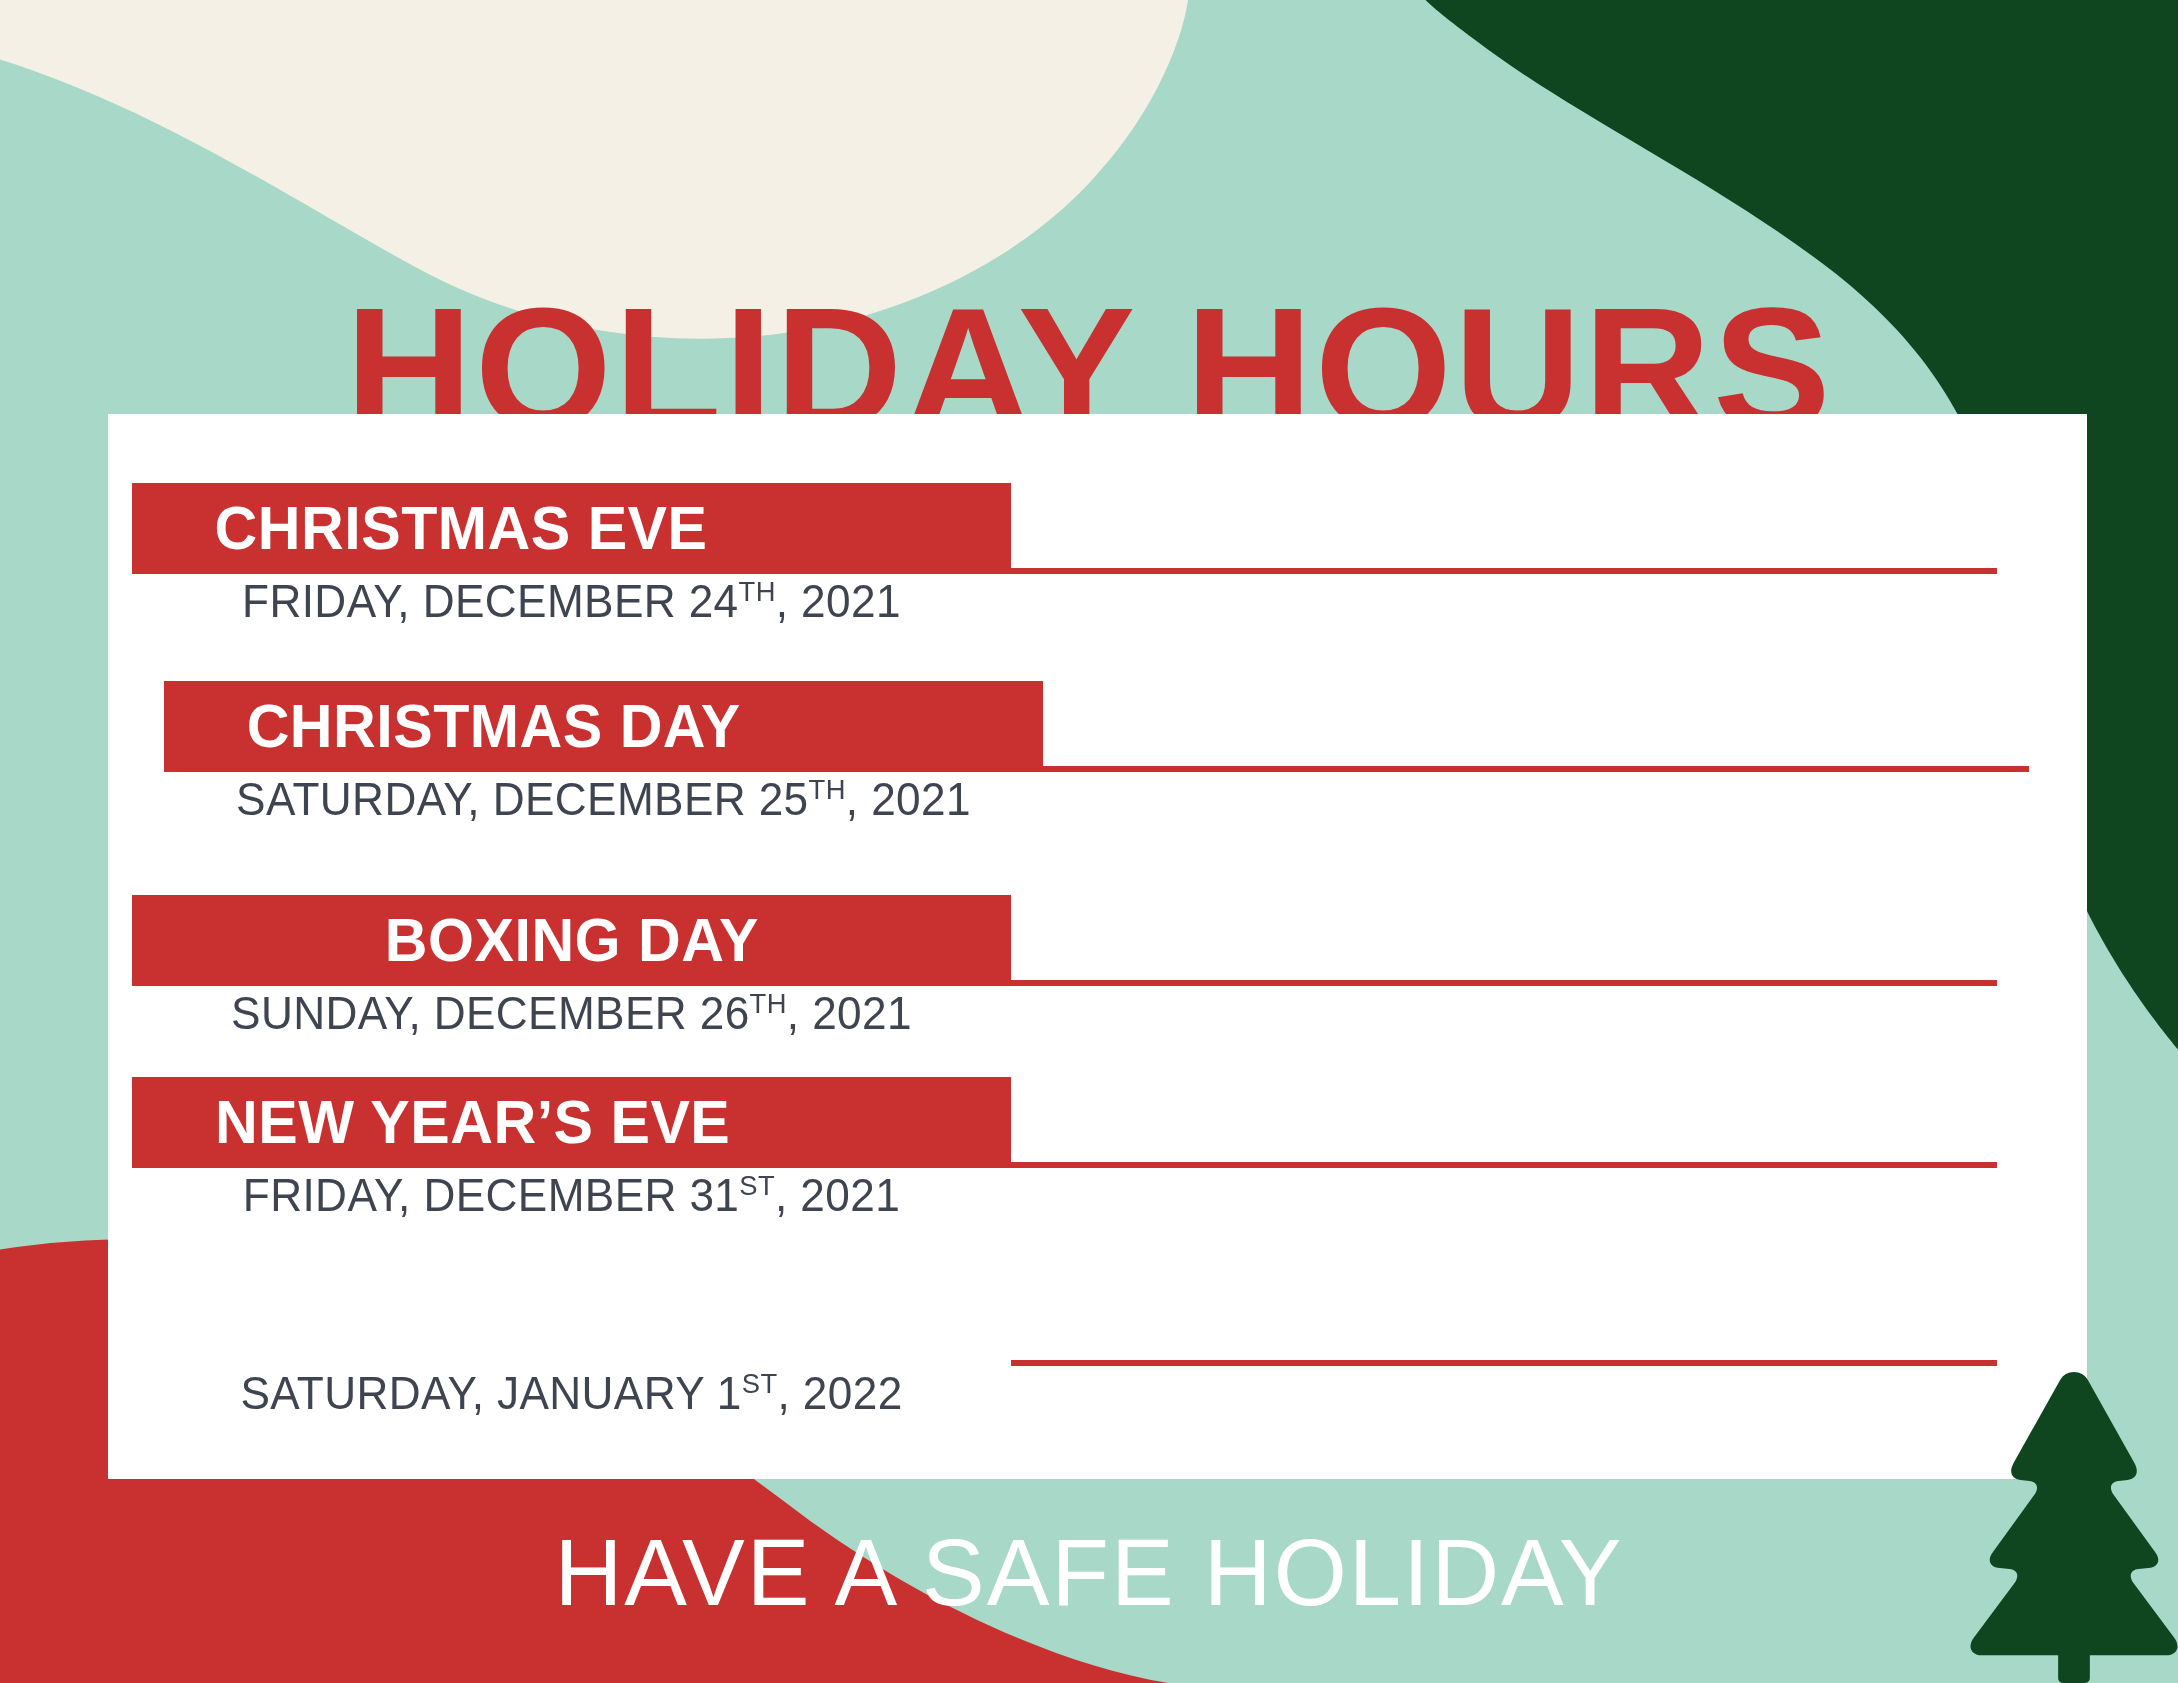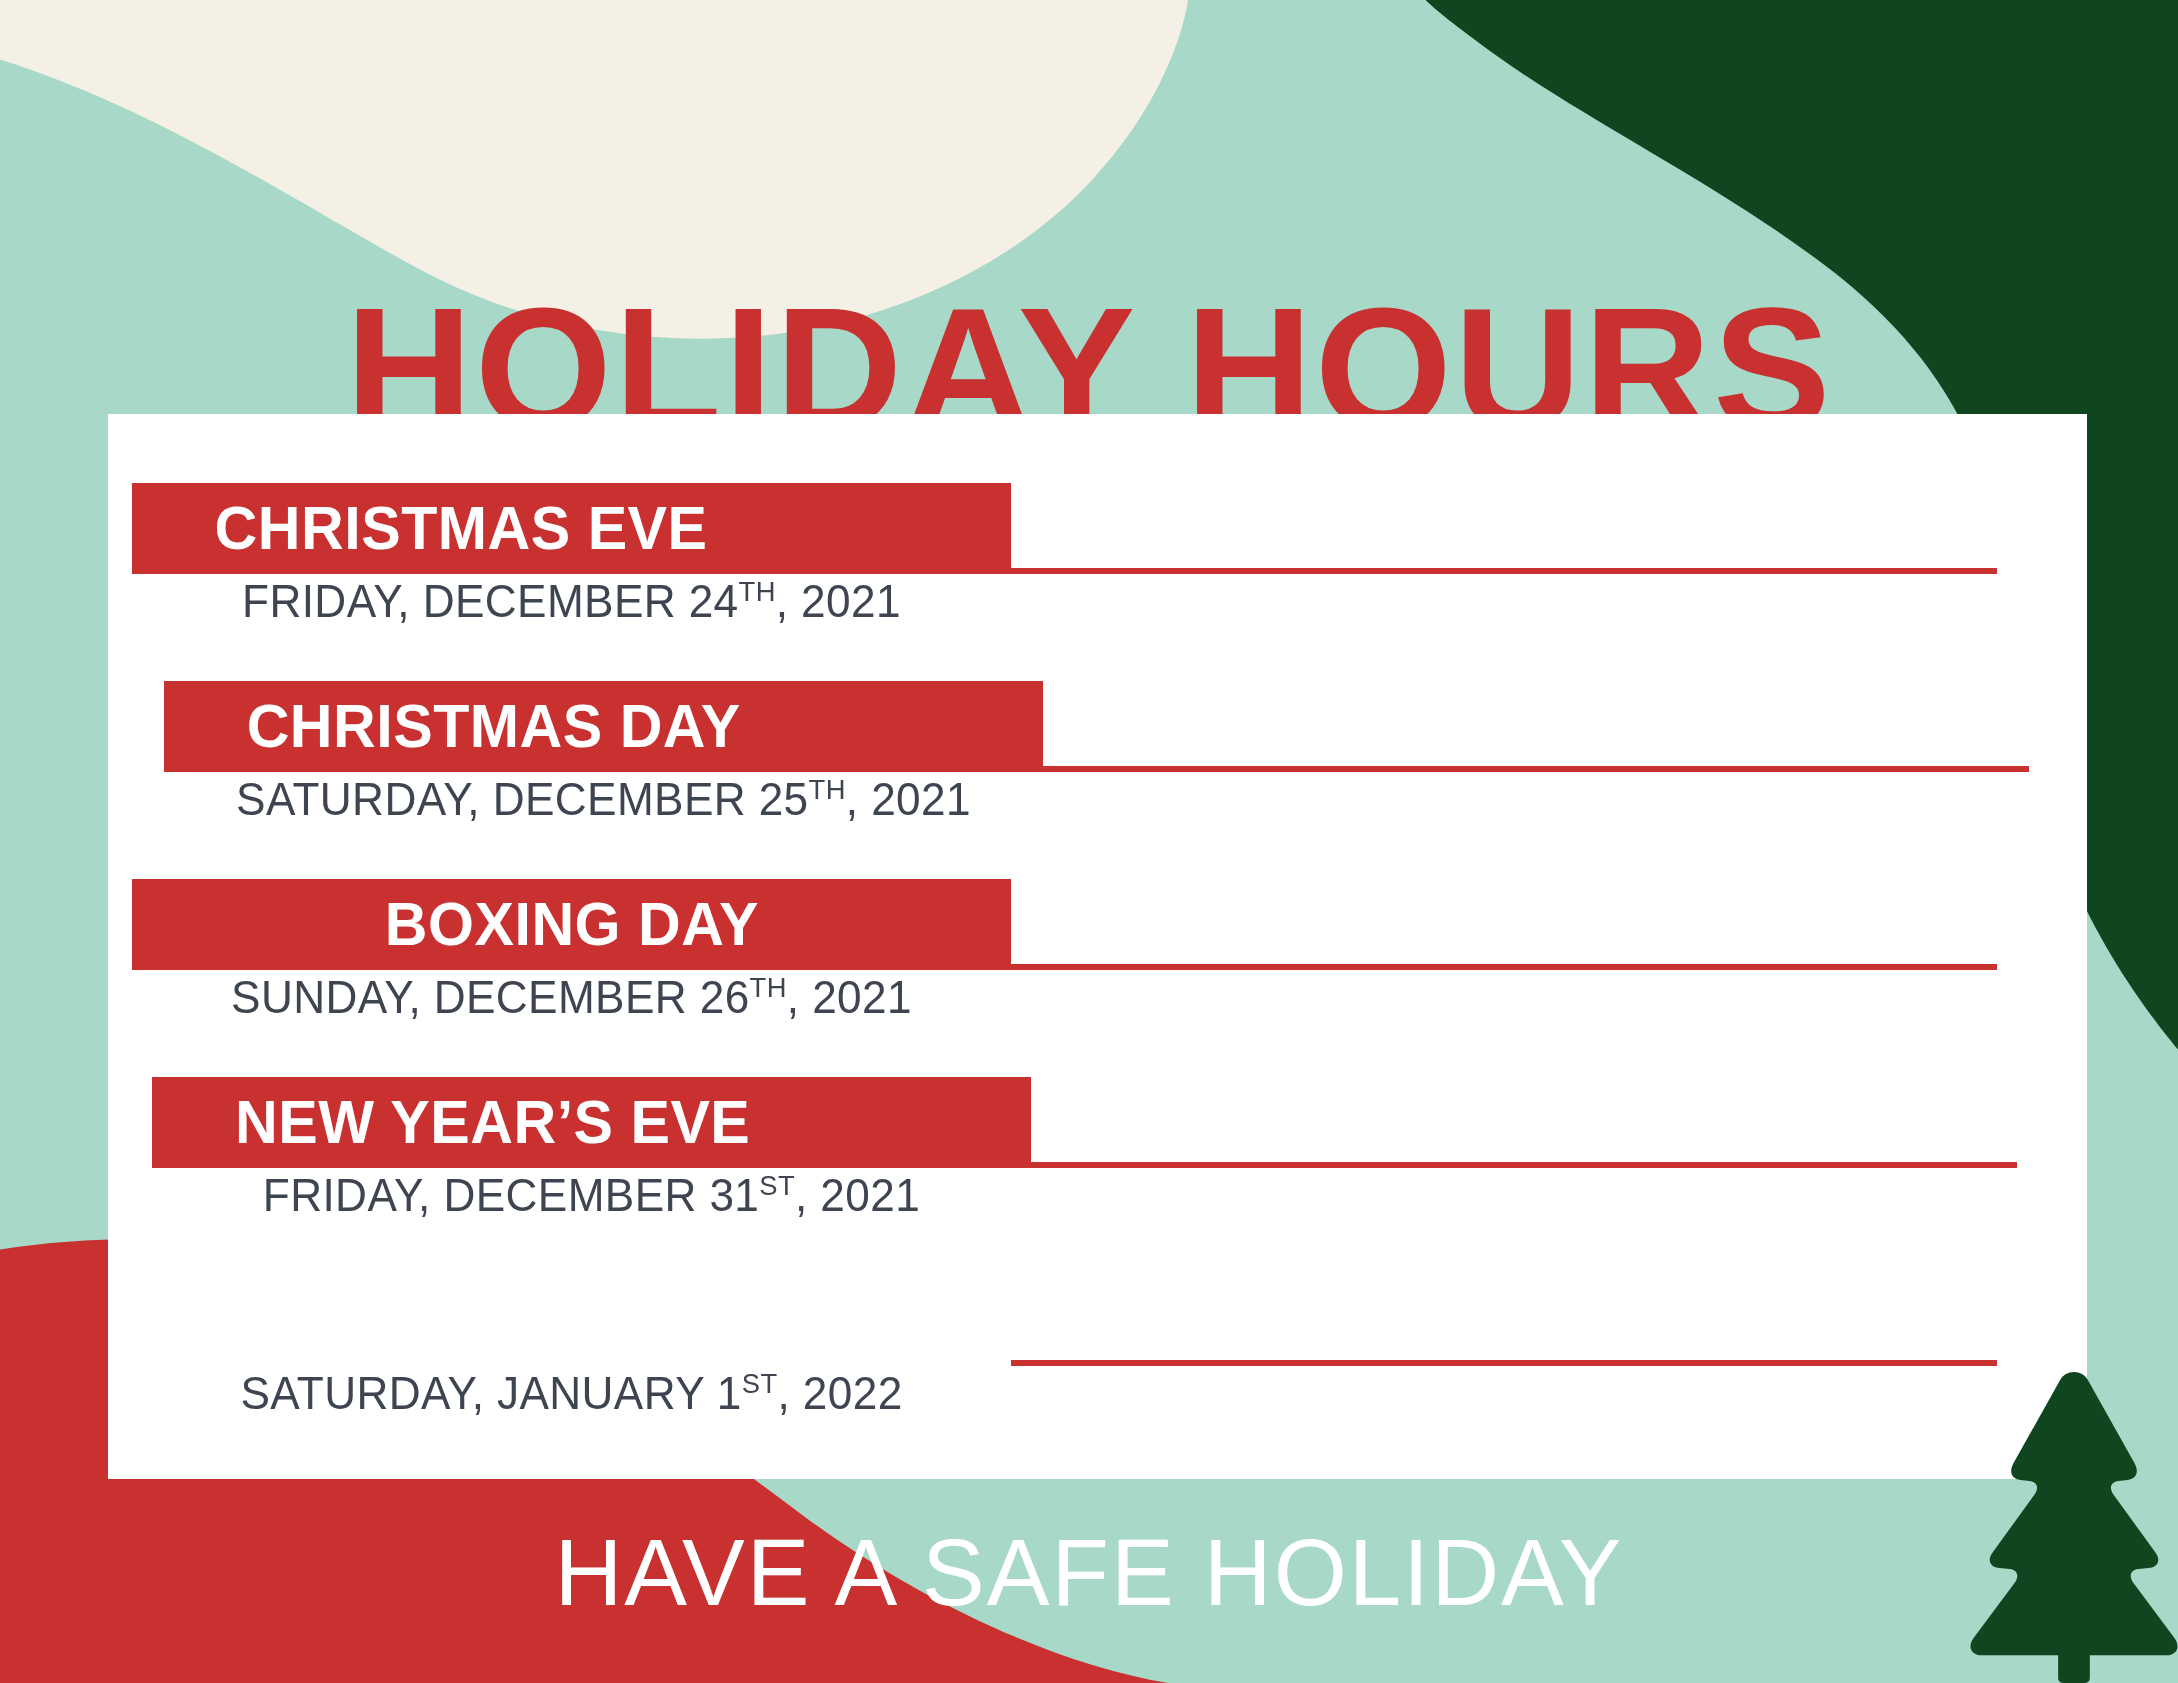--- a/index.html
+++ b/index.html
@@ -173,29 +173,29 @@
     </div>
 
     <div class="row" style="top:198px;margin-left:32px;">
       <div class="banner align-left">
         <span class="banner-label">CHRISTMAS DAY</span>
       </div>
       <div class="rule"></div>
       <div class="date"><span>SATURDAY, DECEMBER 25</span><sup>TH</sup><span>, 2021</span></div>
     </div>
 
-    <div class="row" style="top:396px;text-decoration:underline;">
+    <div class="row" style="top:412px;text-decoration:underline;">
       <div class="banner align-center">
         <span class="banner-label">BOXING DAY</span>
       </div>
       <div class="rule"></div>
       <div class="date"><span>SUNDAY, DECEMBER 26</span><sup>TH</sup><span>, 2021</span></div>
     </div>
 
-    <div class="row" style="top:594px;margin-left:20px;">
+    <div class="row" style="top:594px;">
       <div class="banner align-left">
         <span class="banner-label">NEW YEAR’S EVE</span>
       </div>
       <div class="rule"></div>
       <div class="date"><span>FRIDAY, DECEMBER 31</span><sup>ST</sup><span>, 2021</span></div>
     </div>
 
     <div class="row row-5" style="top:792px;">
       <div class="rule"></div>
       <div class="date"><span>SATURDAY, JANUARY 1</span><sup>ST</sup><span>, 2022</span></div>

